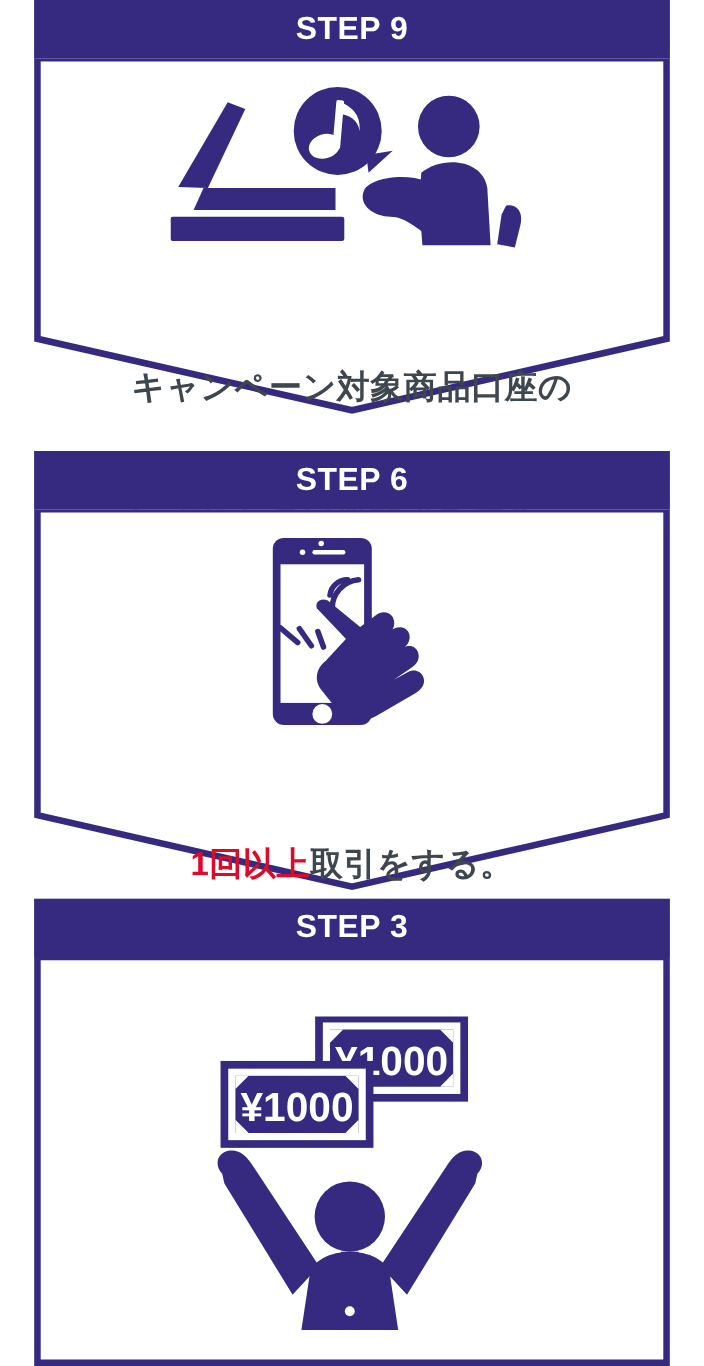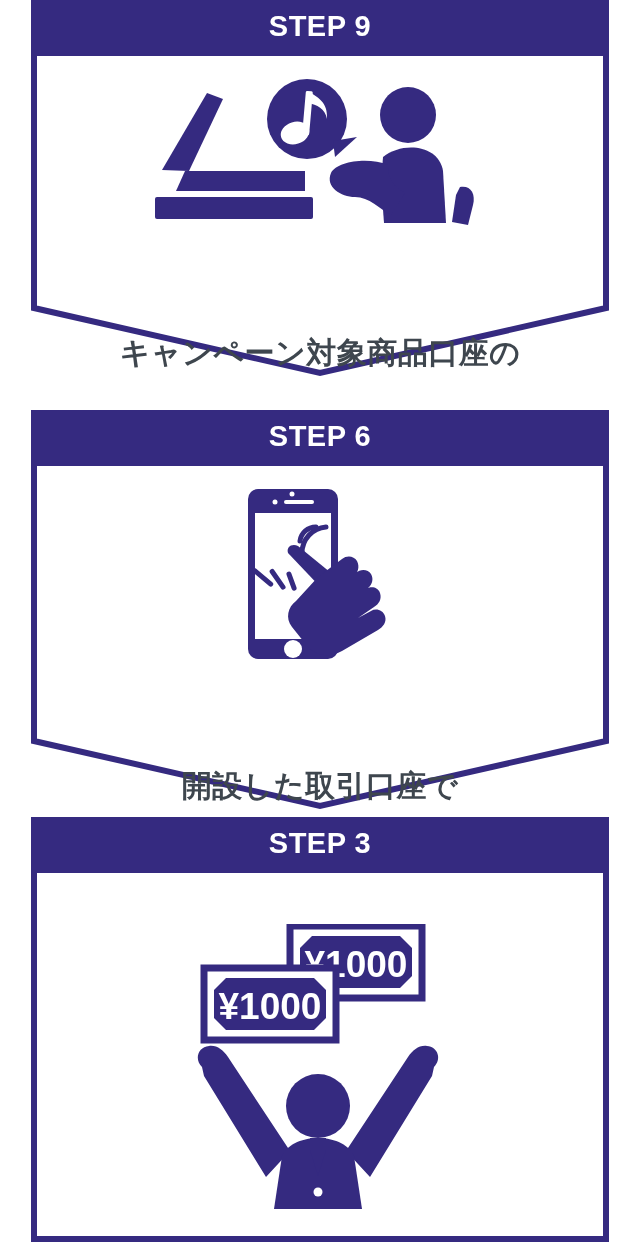--- a/index.html
+++ b/index.html
@@ -192,21 +192,20 @@
 
             <path d="M88,96 L112,78 C117,74 124,75 127,80 C130,86 128,92 123,96
                      L108,108 L126,92 C130,88 138,88 141,93 C144,98 142,104 138,107
                      L120,120 L136,108 C141,105 148,106 150,112 C152,118 149,123 144,126
                      L128,137 L141,130 C146,127 153,129 155,135 C157,141 153,146 148,149
                      L112,170 C100,177 86,175 78,166 L62,146 C55,137 58,126 66,120 Z"></path>
           </g>
         </svg>
 
         <div class="step-text jp-text" style="margin-top:16px;">
-          <span class="line">開設した取引口座で</span>
           <span class="line"><span class="accent-red">1回以上</span><span>取引をする。</span></span>
         </div>
       </div>
     </div>
   </div>
 
   <div class="step-card" style="top:817px;">
 
     <div class="step-header">
       <span class="step-header-label">STEP 3</span>

